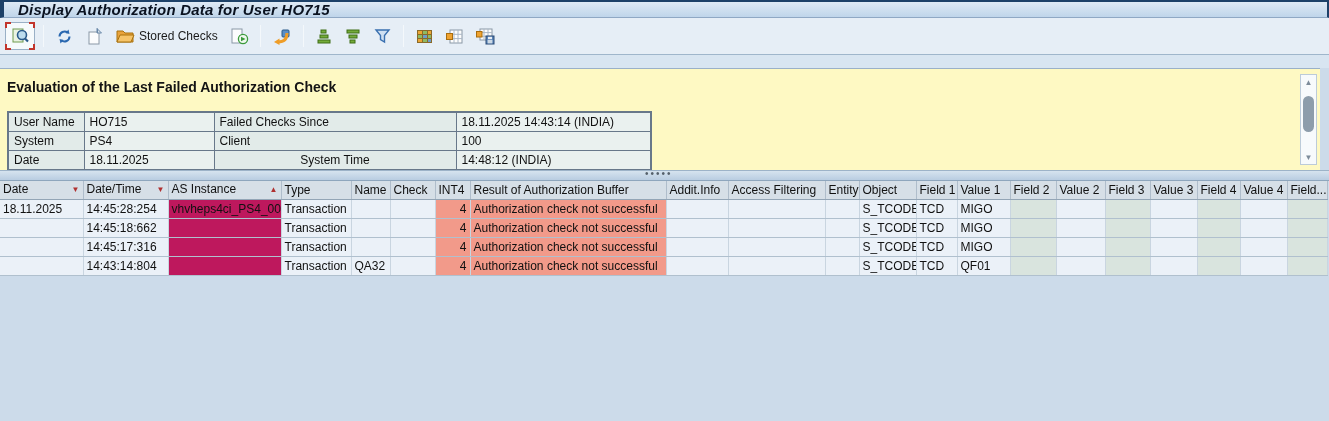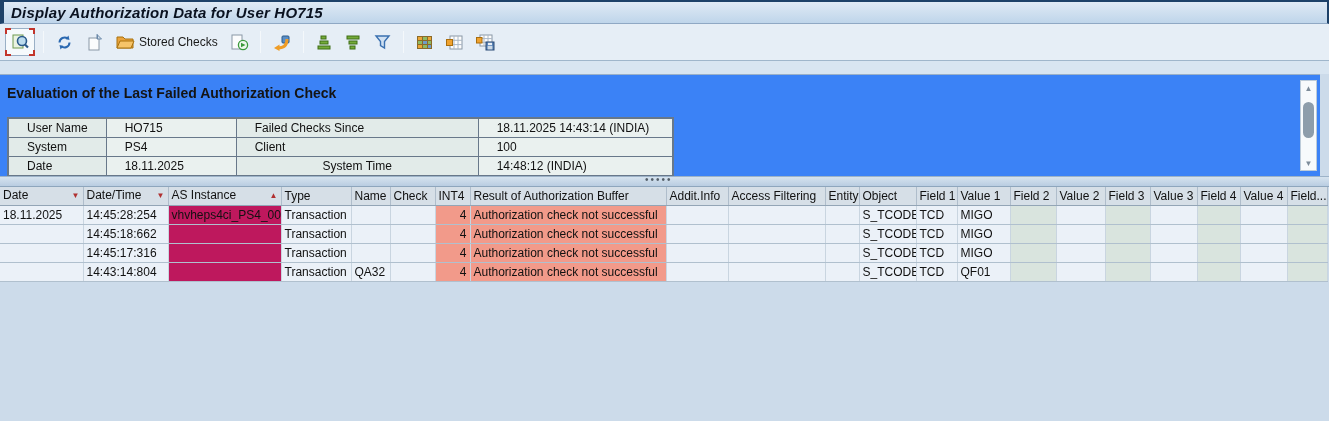--- a/index.html
+++ b/index.html
@@ -5,28 +5,28 @@
   * { box-sizing: border-box; margin: 0; padding: 0; }
   html, body { width: 1329px; height: 421px; overflow: hidden; }
   body {
     font-family: "Liberation Sans", sans-serif;
     background: #ccdbea;
     position: relative;
     color: #111;
   }
   
   .titlebar {
-    height: 24px;
+    height: 18px;
     background: linear-gradient(#dfeaf5, #bfd5ea);
     border-top: 2px solid #1d4168;
     border-left: 4px solid #1d4168;
     border-right: 2px solid #1d4168;
     border-bottom: 1px solid #8fa8c4;
     display: flex; align-items: center;
-    padding-left: 7px;
+    padding-left: 14px;
     text-align: right;
   }
   .titlebar .title {
     font-size: 15px; font-weight: bold; font-style: italic; color: #0a1220;
     letter-spacing: 0.2px;
   }
   
   .toolbar {
     height: 37px;
     background: #e6eef6;
@@ -54,38 +54,38 @@
   .corner.bl { bottom: -1px; left: -1px; border-bottom: 2px solid #c2352b; border-left: 2px solid #c2352b; }
   .corner.br { bottom: -1px; right: -1px; border-bottom: 2px solid #c2352b; border-right: 2px solid #c2352b; }
   .tsep { width: 1px; height: 22px; background: #aabccd; border-right: 1px solid #f4f8fb; margin: 0 3px; }
   
   .gapstrip { height: 13px; background: #d8e5f1; }
   
   .top-pane {
     position: relative;
     height: 102px;
     margin-right: 9px;
-    background: #3b82f6;
+    background: #fef9c3;
     border-top: 1px solid #9ab0c8;
     overflow: hidden;
   }
   .eval-heading {
     position: absolute; top: 10px; left: 7px;
     font-size: 14px; font-weight: bold; color: #141414;
   }
   .eval-table {
     position: absolute; top: 42px; left: 7px;
     border-collapse: collapse;
     border: 2px solid #68788a;
     font-size: 12px;
   }
   .eval-table td {
     border: 1px solid #68788a;
     height: 19px;
-    padding: 0 18px;
+    padding: 0 5px;
     white-space: nowrap; overflow: hidden;
   }
   .eval-table td.ev-label { background: #e2ebe9; }
   .eval-table td.ev-value { background: #eaf1ef; }
   .eval-table tr.partial td { height: 6px; }
   
   .vscroll {
     position: absolute; top: 5px; bottom: 5px; right: 3px; width: 17px;
     background: #f7fafc; border: 1px solid #bccbd9;
     display: flex; flex-direction: column; align-items: stretch;

